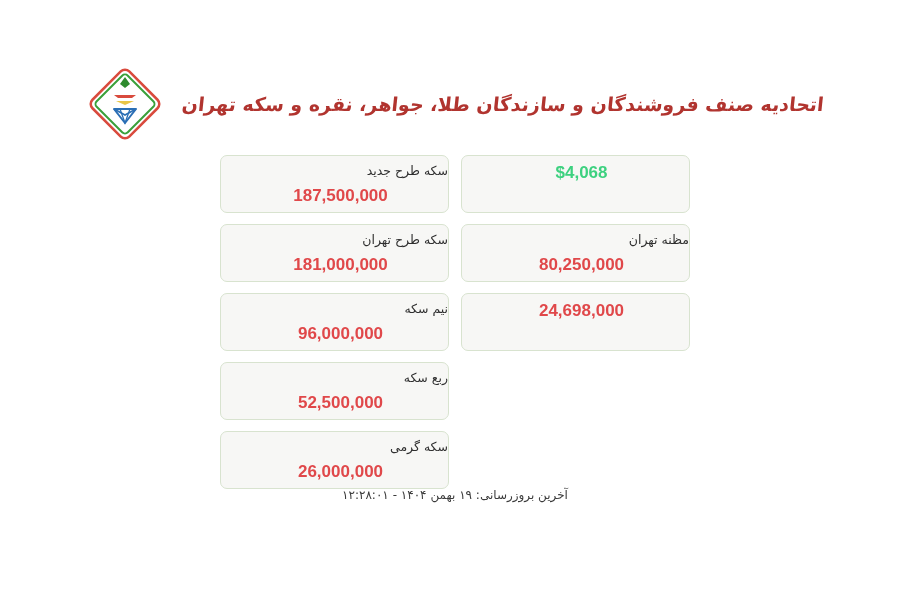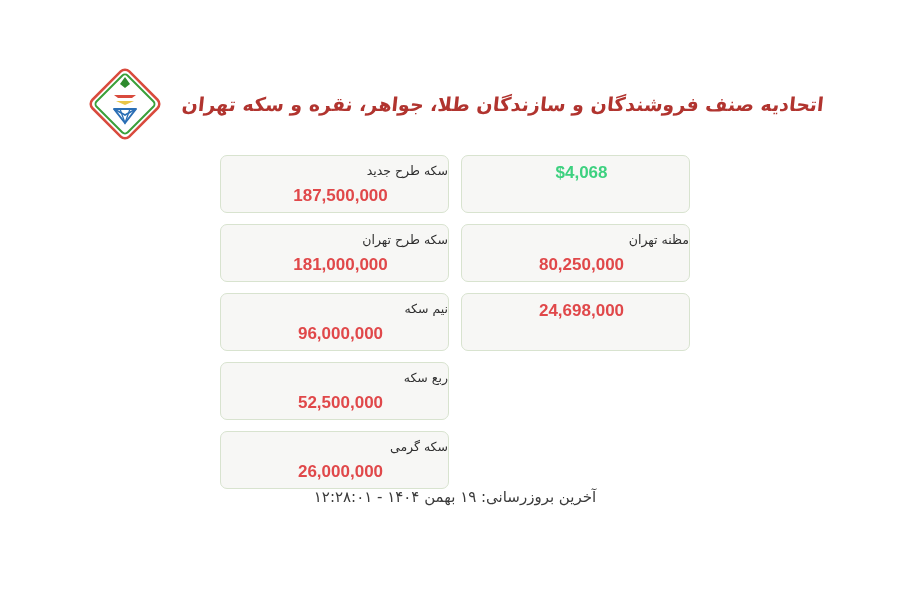--- a/index.html
+++ b/index.html
@@ -103,21 +103,21 @@
   }
 
   
   .footer {
     position: absolute;
     top: 488px;
     left: 0;
     right: 0;
     text-align: center;
     color: #3b3b3b;
-    font-size: 15px;
+    font-size: 12px;
     direction: rtl;
     font-family: "DejaVu Sans", "Liberation Sans", sans-serif;
   }
 </style>
 </head>
 <body>
 
 <div class="page">
 
   <div class="header">

